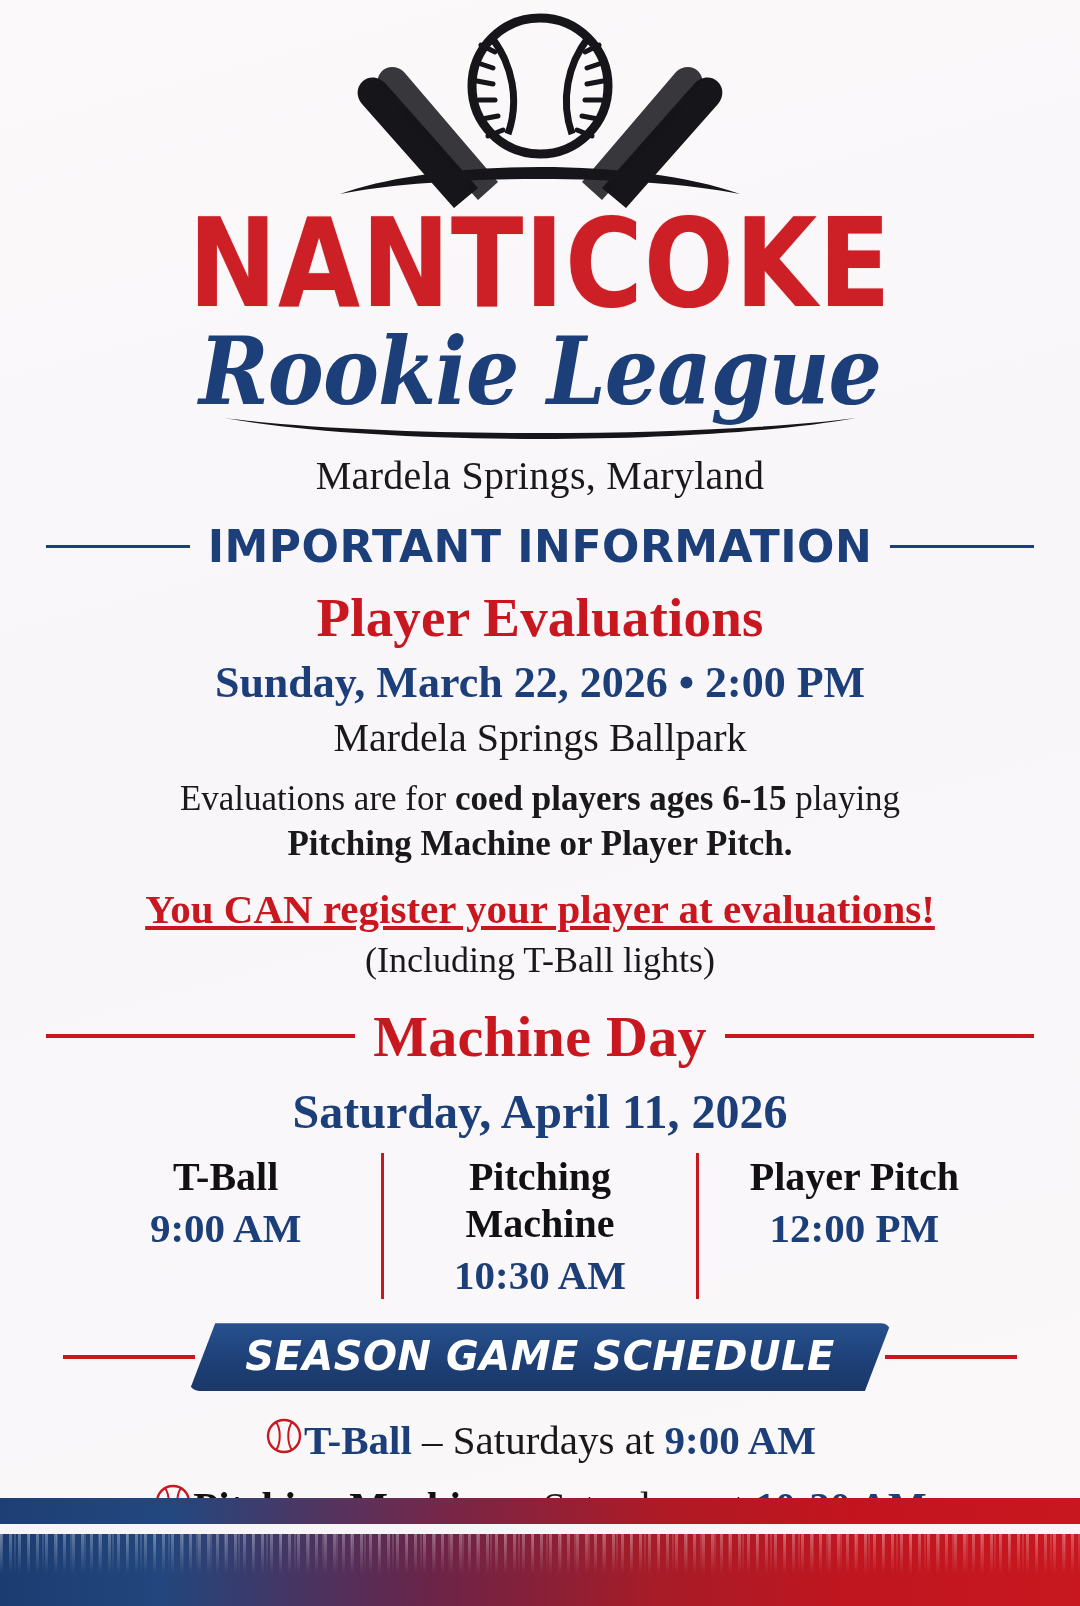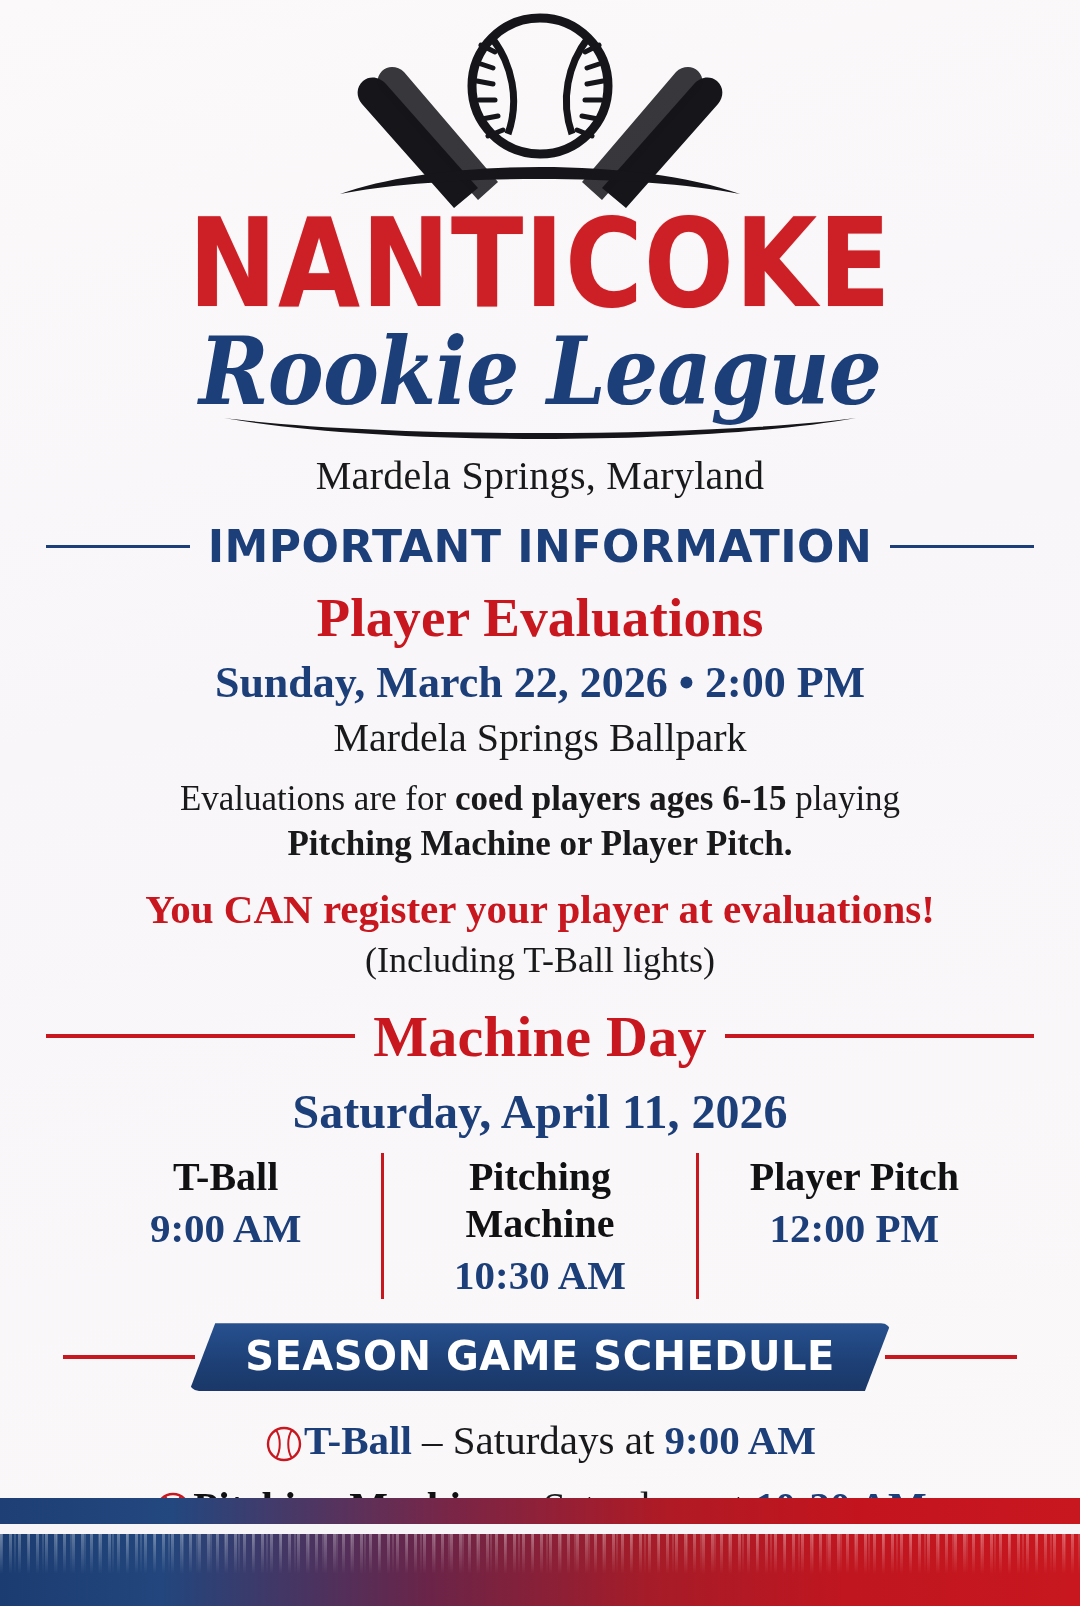--- a/index.html
+++ b/index.html
@@ -155,20 +155,21 @@
     line-height: 1.28;
   }
   .eval-note b { font-weight: 700; }
   .eval-cta {
     margin-top: 18px;
     text-align: center;
     font-family: "Liberation Serif", serif;
     font-weight: 700;
     font-size: 41px;
     color: #c8171f;
+    text-decoration: underline;
   }
   .eval-sub {
     margin-top: 6px;
     text-align: center;
     font-family: "Liberation Serif", serif;
     font-size: 36px;
     color: #19191c;
   }
 
   
@@ -210,20 +211,21 @@
     line-height: 1.18;
   }
 
   
   .banner-row {
     display: flex;
     align-items: center;
     justify-content: center;
     margin-top: 24px;
     padding: 0 63px;
+    font-style: italic;
   }
   .banner-row .rule {
     flex: 1;
     height: 4px;
     background: #c8171f;
   }
   .banner {
     position: relative;
     flex: 0 0 auto;
     padding: 10px 56px 12px 56px;
@@ -236,21 +238,21 @@
     white-space: nowrap;
     clip-path: polygon(26px 0, 100% 0, calc(100% - 26px) 100%, 0 100%);
     border-radius: 10px;
     margin: 0 -6px;
   }
 
   
   .schedule { margin-top: 16px; }
   .sched-row {
     display: flex;
-    align-items: flex-end;
+    align-items: flex-start;
     justify-content: center;
     gap: 0;
     padding: 9px 28px;
     font-family: "Liberation Serif", serif;
     font-size: 41px;
     color: #19191c;
     white-space: nowrap;
   }
   .sched-row.highlight {
     background: linear-gradient(90deg, rgba(244,240,242,0) 0%, #f3eff1 8%, #f3eff1 92%, rgba(244,240,242,0) 100%);

